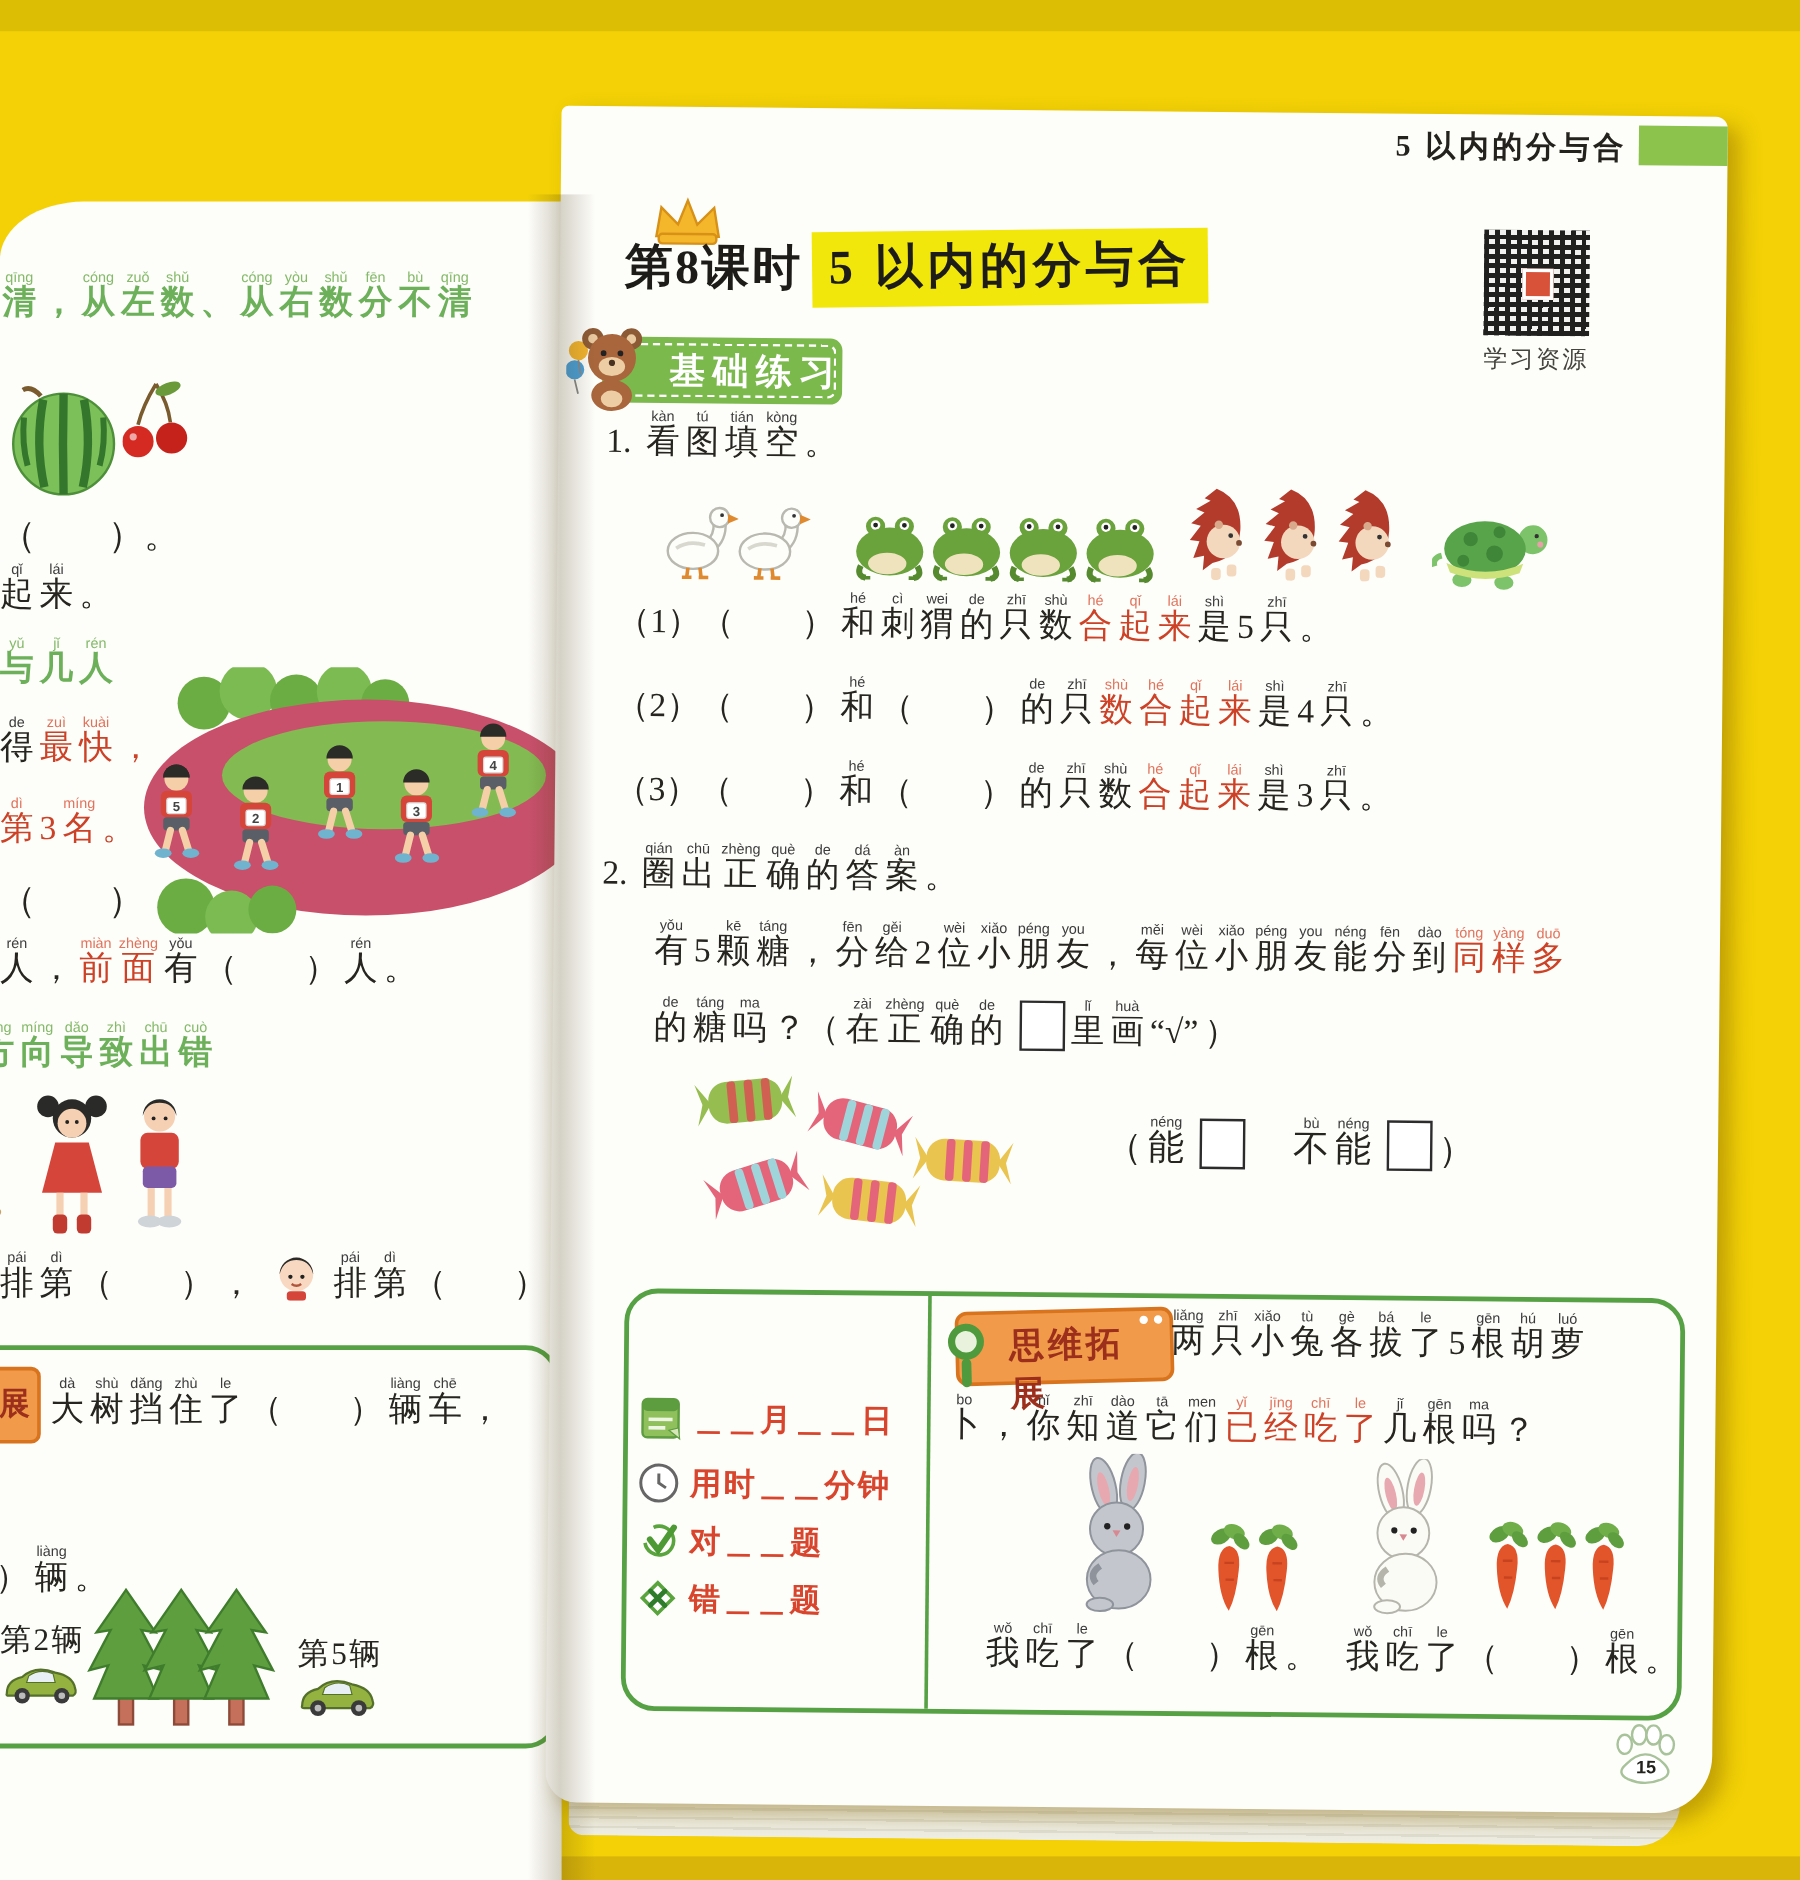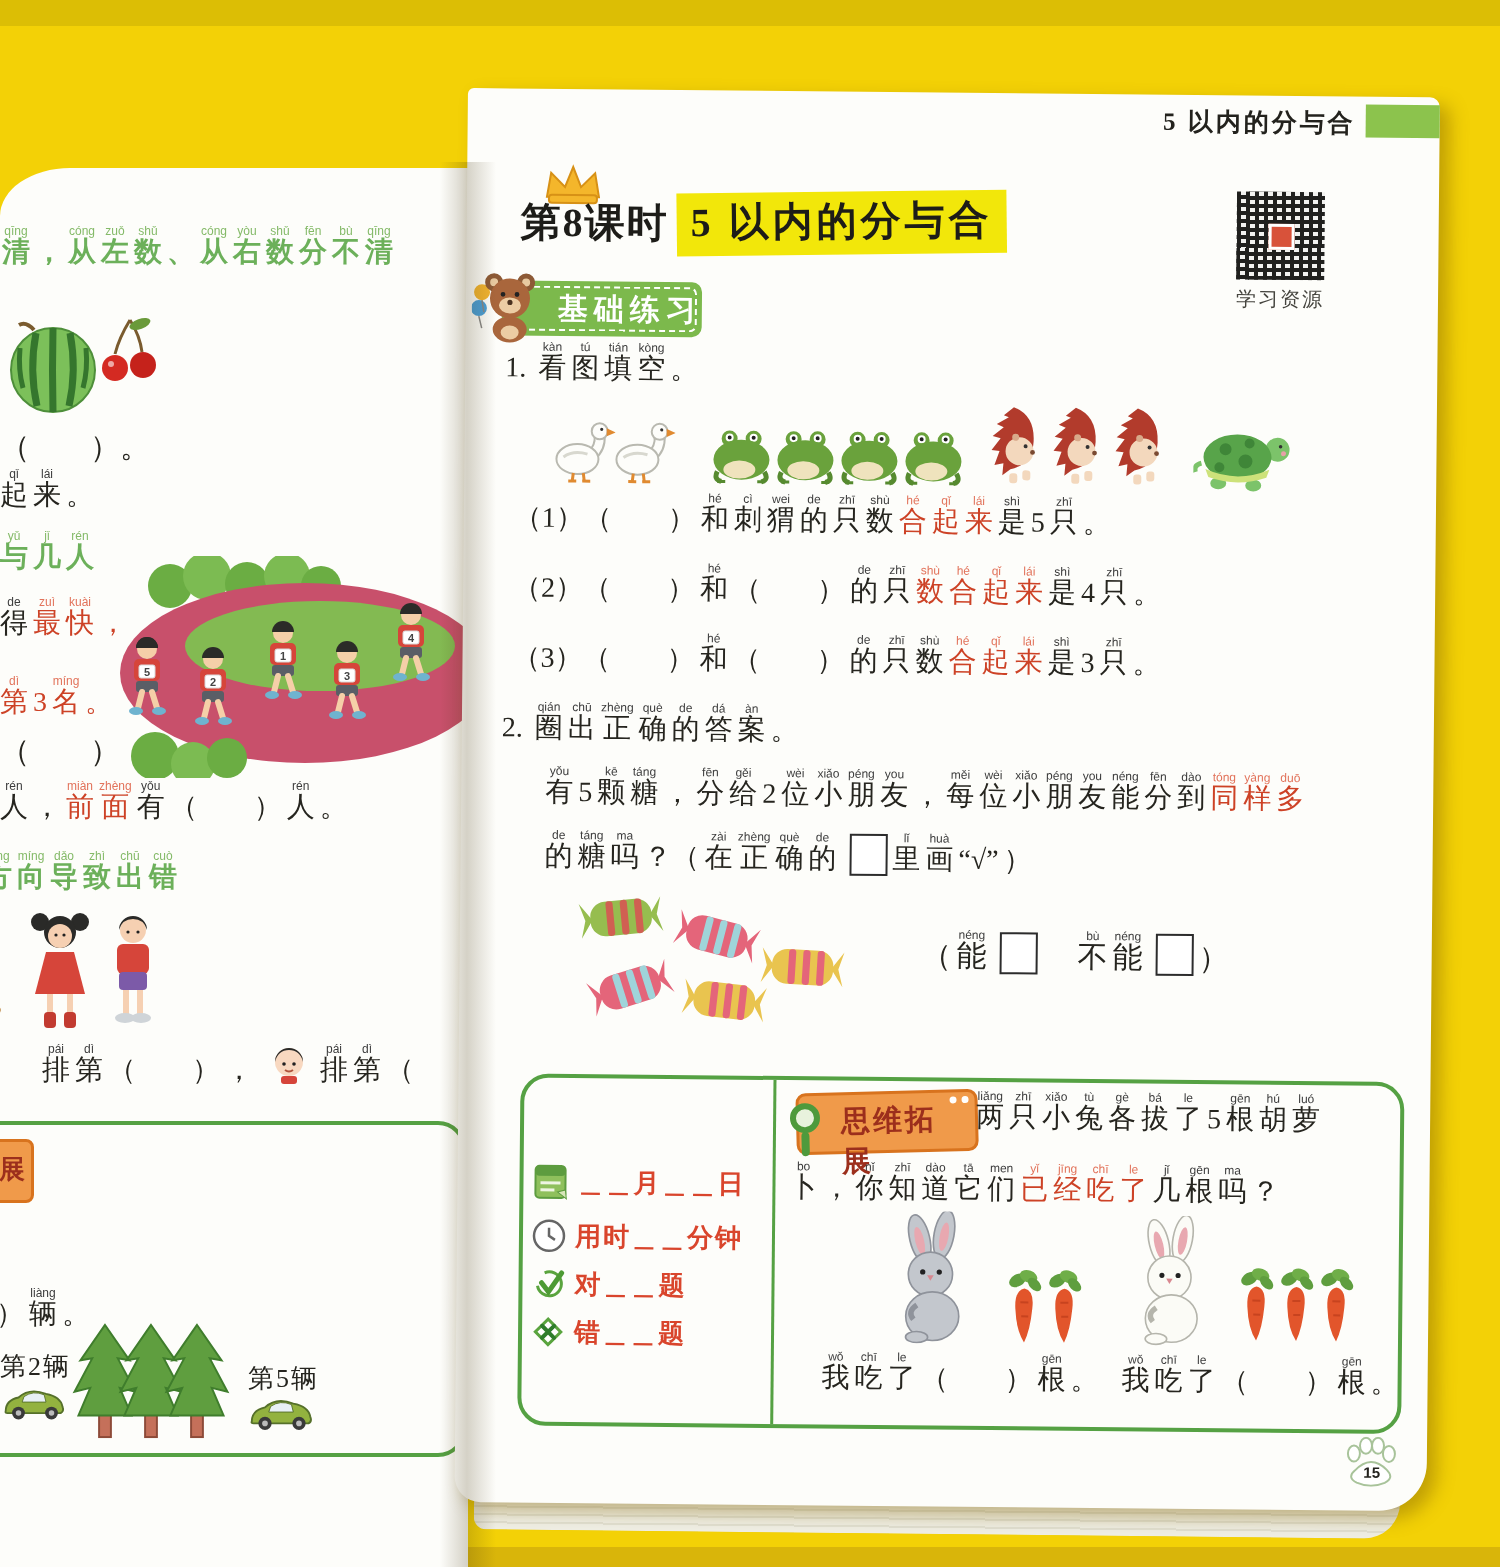--- a/index.html
+++ b/index.html
@@ -103,21 +103,21 @@
       <ellipse cx="38" cy="10" rx="11" ry="5" fill="#6a9a3a" transform="rotate(-20 38 10)"></ellipse>
       <circle cx="13" cy="54" r="13" fill="#d42a22"></circle>
       <circle cx="41" cy="51" r="13" fill="#c5221b"></circle>
       <circle cx="9" cy="50" r="3" fill="#fff" opacity=".6"></circle>
     </svg>
 
     <div class="rline big" style="left:0;top:262px;"><span>（　　）。</span></div>
     <div class="rline" style="left:0;top:300px;"><ruby>起<rt>qǐ</rt></ruby><ruby>来<rt>lái</rt></ruby><span>。</span></div>
     <div class="rline greenline" style="left:0;top:362px;"><ruby>与<rt>yǔ</rt></ruby><ruby>几<rt>jǐ</rt></ruby><ruby>人<rt>rén</rt></ruby></div>
     <div class="rline" style="left:0;top:428px;"><ruby>得<rt>de</rt></ruby><ruby class="red">最<rt>zuì</rt></ruby><ruby class="red">快<rt>kuài</rt></ruby><span class="red">，</span></div>
-    <div class="rline" style="left:0;top:507px;"><ruby class="red">第<rt>dì</rt></ruby><span class="red">3</span><ruby class="red">名<rt>míng</rt></ruby><span class="red">。</span></div>
+    <div class="rline" style="left:0;top:495px;"><ruby class="red">第<rt>dì</rt></ruby><span class="red">3</span><ruby class="red">名<rt>míng</rt></ruby><span class="red">。</span></div>
 
     <svg class="abs" style="left:115px;top:388px;" width="352" height="222" viewBox="0 0 352 222">
       <g>
         <circle cx="55" cy="30" r="22" fill="#6bad43"></circle>
           <circle cx="92" cy="20" r="24" fill="#7cbb52"></circle>
         <circle cx="132" cy="28" r="22" fill="#6bad43"></circle>
           <circle cx="172" cy="20" r="23" fill="#7cbb52"></circle>
         <circle cx="206" cy="30" r="20" fill="#6bad43"></circle>
       </g>
       <ellipse cx="190" cy="117" rx="185" ry="90" fill="#c8506b"></ellipse>
@@ -210,36 +210,37 @@
       <circle cx="140" cy="24" r="1.6" fill="#222"></circle>
         <circle cx="150" cy="24" r="1.6" fill="#222"></circle>
       <rect x="129" y="36" width="32" height="30" rx="6" fill="#d6453a"></rect>
       <rect x="131" y="64" width="28" height="18" rx="4" fill="#7c5aa8"></rect>
       <path d="M138 82 l0 24 M152 82 l0 24" stroke="#f6d0b2" stroke-width="6"></path>
       <ellipse cx="137" cy="110" rx="10" ry="5" fill="#cfd4d8"></ellipse>
         <ellipse cx="153" cy="110" rx="10" ry="5" fill="#cfd4d8"></ellipse>
     </svg>
 
     <div class="abs" style="left:0;top:872px;display:flex;align-items:flex-end;gap:10px;">
-      <div class="rline" style="position:static;padding-left:42px;"><ruby>排<rt>pái</rt></ruby><ruby>第<rt>dì</rt></ruby><span>（　　）</span><span>，</span></div>
+      <div class="rline" style="position:static;"><ruby>排<rt>pái</rt></ruby><ruby>第<rt>dì</rt></ruby><span>（　　）</span><span>，</span></div>
       <svg width="42" height="44" viewBox="0 0 42 44" style="margin-bottom:2px;">
         <circle cx="21" cy="22" r="14" fill="#f8d8c0"></circle>
         <path d="M7 22 a14 14 0 0 1 28 0 q-3 -12 -14 -12 q-11 0 -14 12z" fill="#2a2a28"></path>
         <circle cx="16" cy="24" r="1.8" fill="#222"></circle>
           <circle cx="26" cy="24" r="1.8" fill="#222"></circle>
         <path d="M17 30 q4 3 8 0" stroke="#b0543c" stroke-width="2" fill="none"></path>
         <rect x="13" y="36" width="16" height="8" rx="3" fill="#d6453a"></rect>
       </svg>
       <div class="rline" style="position:static;"><ruby>排<rt>pái</rt></ruby><ruby>第<rt>dì</rt></ruby><span>（　　）</span><span>。</span></div>
     </div>
 
     <div class="greenbox" style="left:-44px;top:953px;width:502px;height:328px;">
       <div class="badge-frag" style="left:30px;top:14px;width:38px;height:58px;">
         <span>展</span>
       </div>
+      <div class="rline" style="left:82px;top:22px;"><ruby>大<rt>dà</rt></ruby><ruby>树<rt>shù</rt></ruby><ruby>挡<rt>dǎng</rt></ruby><ruby>住<rt>zhù</rt></ruby><ruby>了<rt>le</rt></ruby><span>（　　）</span><ruby>辆<rt>liàng</rt></ruby><ruby>车<rt>chē</rt></ruby><span>，</span></div>
       <div class="rline" style="left:36px;top:162px;"><span>）</span><ruby>辆<rt>liàng</rt></ruby><span>。</span></div>
 
       <div class="car-label" style="left:40px;top:224px;">第2辆</div>
       <svg class="abs" style="left:42px;top:258px;" width="66" height="40" viewBox="0 0 72 42">
         <path d="M4 30 q0 -12 14 -15 q12 -11 30 -4 q16 3 18 14 q2 5 -2 7 l-58 0 q-3 0 -2 -2z" fill="#93b23f" stroke="#55702a" stroke-width="2"></path>
         <path d="M24 14 q10 -7 22 -2 l2 8 l-26 0 z" fill="#e8f0f5" stroke="#55702a"></path>
         <circle cx="18" cy="32" r="7" fill="#3a3a3a"></circle>
           <circle cx="18" cy="32" r="3" fill="#bbb"></circle>
         <circle cx="54" cy="32" r="7" fill="#3a3a3a"></circle>
           <circle cx="54" cy="32" r="3" fill="#bbb"></circle>

